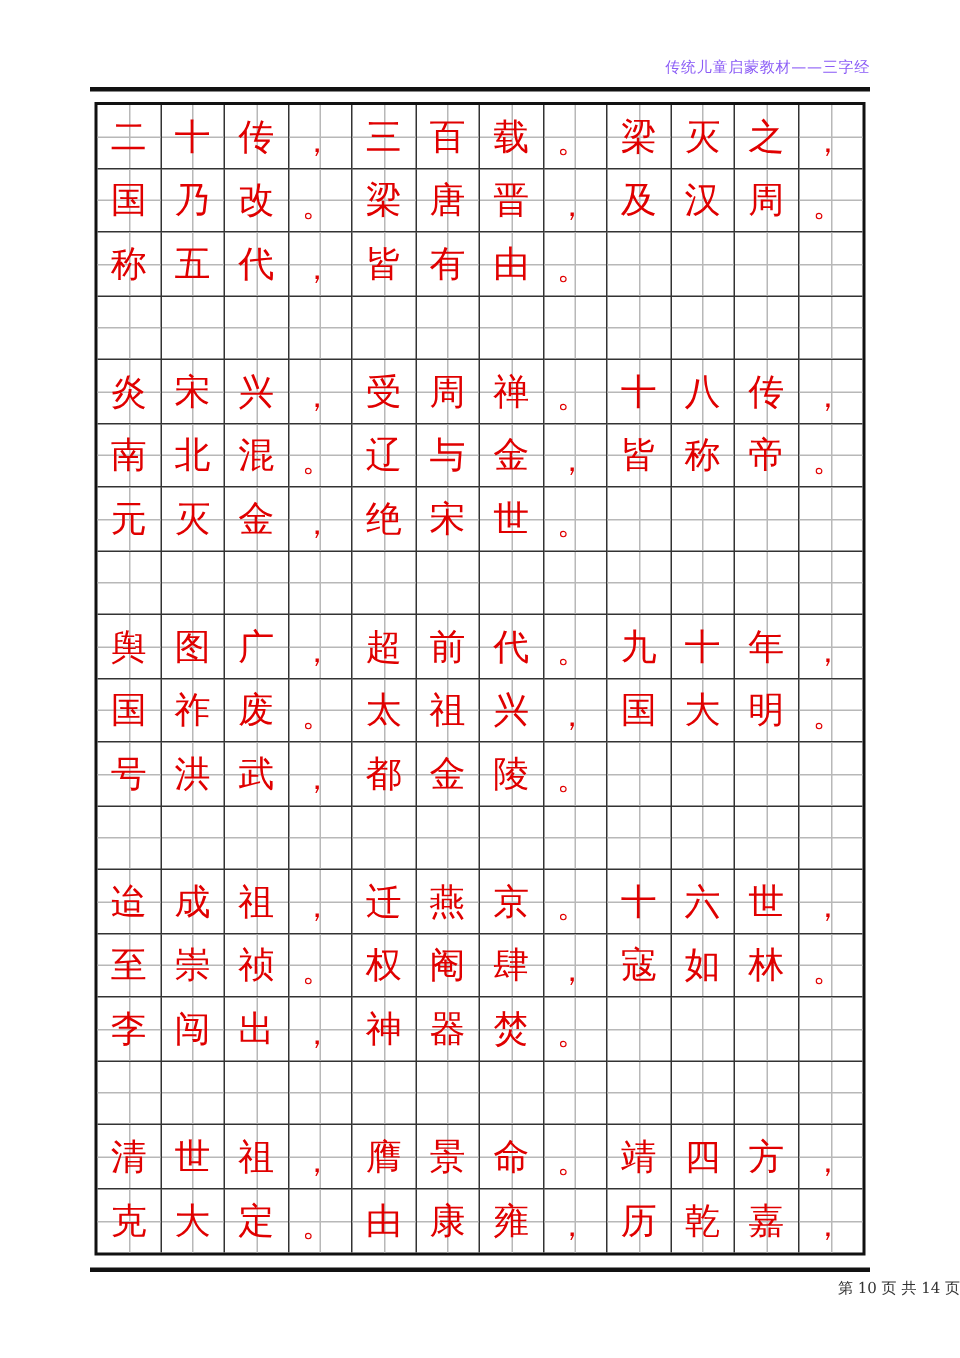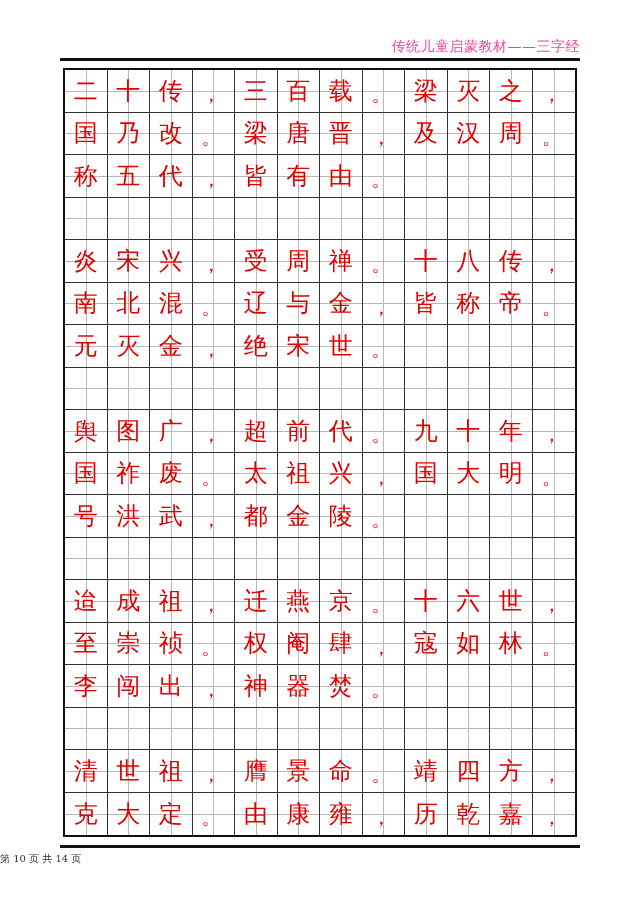--- a/index.html
+++ b/index.html
@@ -1,22 +1,22 @@
 <!DOCTYPE html>
 <html><head>
 <meta charset="utf-8">
 <style>
   html, body { margin: 0; padding: 0; background: #ffffff; }
   body { width: 640px; height: 905px; position: relative; overflow: hidden;
          font-family: "DejaVu Sans", sans-serif; }
-  .header-title { position: absolute; right: 60px; top: 38px; font-size: 14px; color: #ec4899;
+  .header-title { position: absolute; right: 60px; top: 38px; font-size: 10px; color: #8b5cf6;
          font-family: "DejaVu Sans", sans-serif; letter-spacing: 0.5px; }
   .header-rule { position: absolute; left: 60px; width: 520px; top: 58px; height: 3px; background: #111; }
   .footer-rule { position: absolute; left: 60px; width: 520px; top: 845px; height: 3px; background: #111; }
-  .footer-text { position: absolute; left: 0; width: 640px; top: 852px; text-align: left;
+  .footer-text { position: absolute; left: 0; width: 640px; top: 852px; text-align: right;
          font-size: 10px; color: #333; font-family: "DejaVu Serif", serif; }
   .grid { position: absolute; left: 63px; top: 68px; width: 514px; height: 769px;
           border: 2px solid #111; box-sizing: border-box; display: grid;
           grid-template-columns: repeat(12, 1fr); grid-template-rows: repeat(18, 1fr); }
   .cell { position: relative; border-right: 1px solid #333; border-bottom: 1px solid #333;
           box-sizing: border-box; display: flex; align-items: center; justify-content: center;
           color: #e00000; font-size: 24px; font-family: "DejaVu Serif", serif; }
   .cell.lastcol { border-right: none; }
   .cell.lastrow { border-bottom: none; }
   .cell::before { content: ""; position: absolute; left: 50%; top: 0; bottom: 0; width: 1px; background: #b8b8b8; }

